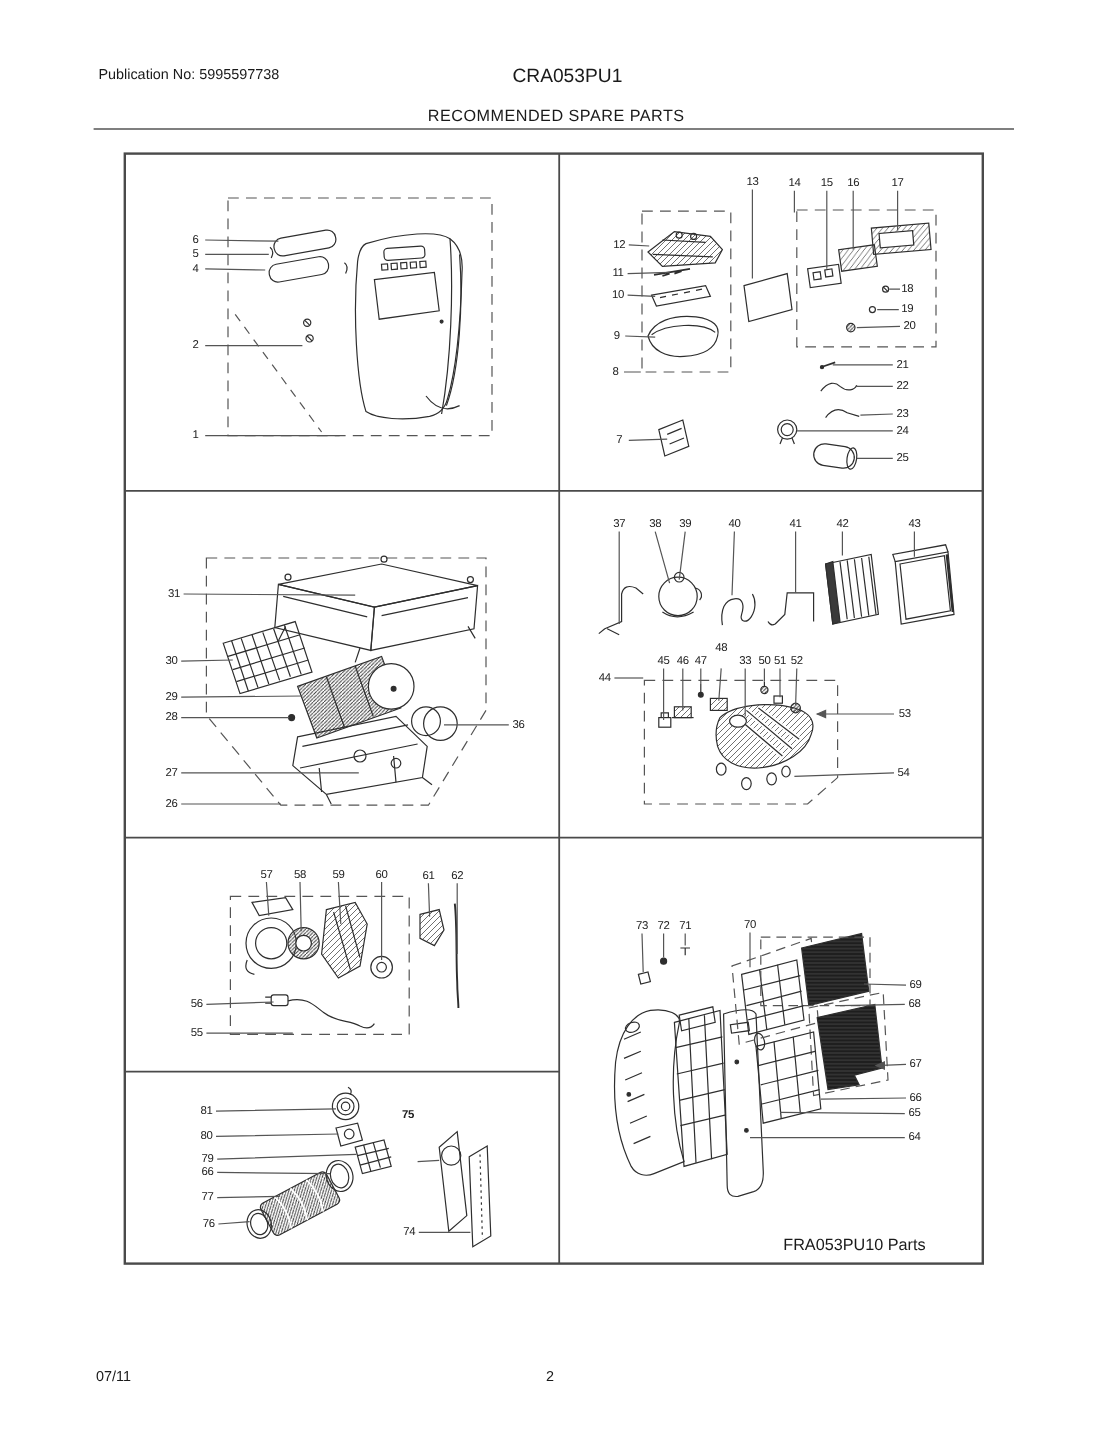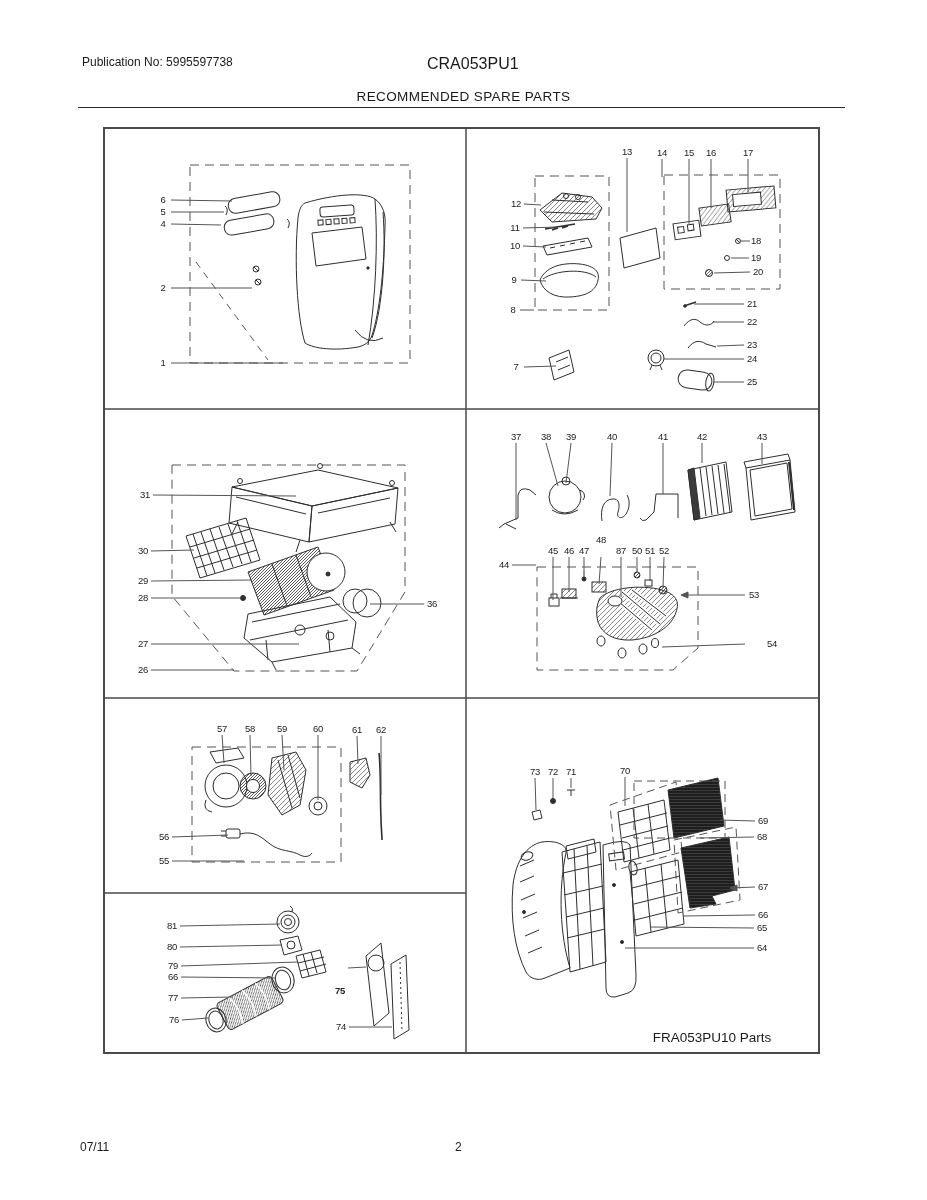--- a/index.html
+++ b/index.html
@@ -351,41 +351,41 @@
     <span class="callout" style="left: 571px; top: 437px;">39</span>
     <span class="callout" style="left: 612px; top: 437px;">40</span>
     <span class="callout" style="left: 663px; top: 437px;">41</span>
     <span class="callout" style="left: 702px; top: 437px;">42</span>
     <span class="callout" style="left: 762px; top: 437px;">43</span>
     <span class="callout" style="left: 504px; top: 565px;">44</span>
     <span class="callout" style="left: 553px; top: 551px;">45</span>
     <span class="callout" style="left: 569px; top: 551px;">46</span>
     <span class="callout" style="left: 584px; top: 551px;">47</span>
     <span class="callout" style="left: 601px; top: 540px;">48</span>
-    <span class="callout" style="left: 621px; top: 551px;">87</span>
+    <span class="callout" style="left: 621px; top: 551px;">33</span>
     <span class="callout" style="left: 637px; top: 551px;">50</span>
     <span class="callout" style="left: 650px; top: 551px;">51</span>
     <span class="callout" style="left: 664px; top: 551px;">52</span>
     <span class="callout" style="left: 754px; top: 595px;">53</span>
-    <span class="callout" style="left: 753px; top: 644px; margin-left: 19px;">54</span>
+    <span class="callout" style="left: 753px; top: 644px;">54</span>
     <span class="callout" style="left: 222px; top: 729px;">57</span>
     <span class="callout" style="left: 250px; top: 729px;">58</span>
     <span class="callout" style="left: 282px; top: 729px;">59</span>
     <span class="callout" style="left: 318px; top: 729px;">60</span>
     <span class="callout" style="left: 357px; top: 730px;">61</span>
     <span class="callout" style="left: 381px; top: 730px;">62</span>
     <span class="callout" style="left: 164px; top: 837px;">56</span>
     <span class="callout" style="left: 164px; top: 861px;">55</span>
     <span class="callout" style="left: 172px; top: 926px;">81</span>
     <span class="callout" style="left: 172px; top: 947px;">80</span>
     <span class="callout" style="left: 173px; top: 966px;">79</span>
     <span class="callout" style="left: 173px; top: 977px;">66</span>
     <span class="callout" style="left: 173px; top: 998px;">77</span>
     <span class="callout" style="left: 174px; top: 1020px;">76</span>
-    <span class="callout" style="left: 340px; top: 991px; font-weight: bold;">75</span>
+    <span class="callout" style="left: 340px; top: 929px; font-weight: bold;">75</span>
     <span class="callout" style="left: 341px; top: 1027px;">74</span>
     <span class="callout" style="left: 535px; top: 772px;">73</span>
     <span class="callout" style="left: 553px; top: 772px;">72</span>
     <span class="callout" style="left: 571px; top: 772px;">71</span>
     <span class="callout" style="left: 625px; top: 771px;">70</span>
     <span class="callout" style="left: 763px; top: 821px;">69</span>
     <span class="callout" style="left: 762px; top: 837px;">68</span>
     <span class="callout" style="left: 763px; top: 887px;">67</span>
     <span class="callout" style="left: 763px; top: 915px;">66</span>
     <span class="callout" style="left: 762px; top: 928px;">65</span>

